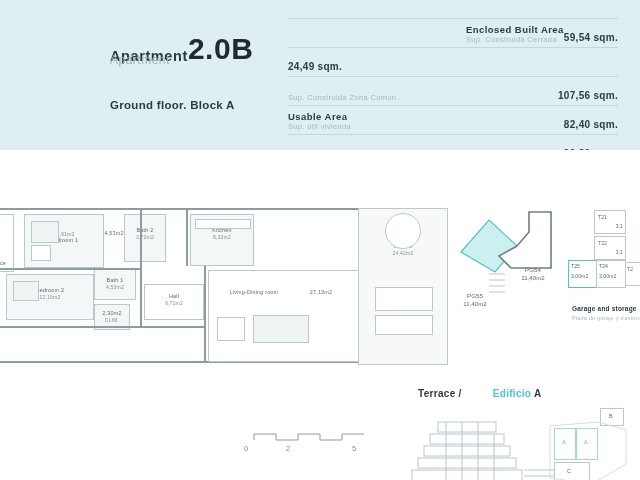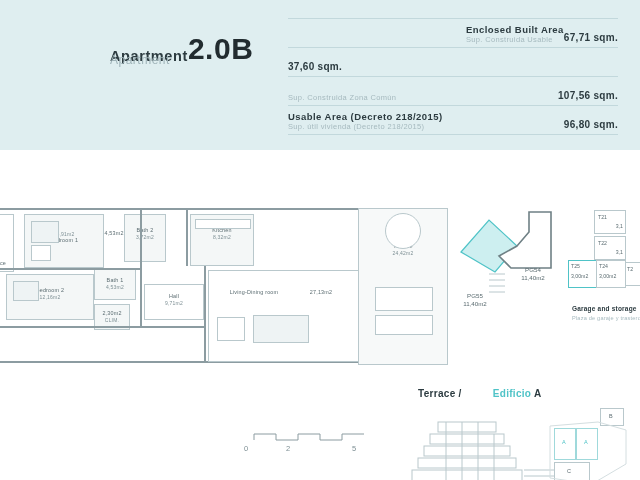--- a/index.html
+++ b/index.html
@@ -115,47 +115,54 @@
 <body>
 
 <div id="header">
 
   <div id="header-left">
     <div class="apt-title-row">
       <span class="apt-word">Apartment</span>
       <span class="apt-code">2.0B</span>
     </div>
     <div class="apt-sub">Apartment</div>
+    <div class="floor-line">Ground floor. Block A</div>
   </div>
 
   <div id="areas">
 
     <div class="area-row">
       <div class="area-names">
         <span class="area-en">Enclosed Built Area</span>
-        <span class="area-es">Sup. Construida Usable</span>
-      </div>
-      <div class="area-val">67,71 sqm.</div>
-    </div>
-
-    <div class="area-row">
-      <div class="area-val">37,60 sqm.</div>
+        <span class="area-es">Sup. Construida Cerrada</span>
+      </div>
+      <div class="area-val">59,54 sqm.</div>
+    </div>
+
+    <div class="area-row">
+      <div class="area-val">24,49 sqm.</div>
     </div>
 
     <div class="area-row">
       <div class="area-names">
         <span class="area-es">Sup. Construida Zona Común</span>
       </div>
       <div class="area-val">107,56 sqm.</div>
     </div>
 
-
     <div class="area-row">
       <div class="area-names">
-        <span class="area-en">Usable Area (Decreto 218/2015)</span>
+        <span class="area-en">Usable Area</span>
+        <span class="area-es">Sup. útil vivienda</span>
+      </div>
+      <div class="area-val">82,40 sqm.</div>
+    </div>
+
+    <div class="area-row">
+      <div class="area-names">
         <span class="area-es">Sup. útil vivienda (Decreto 218/2015)</span>
       </div>
       <div class="area-val">96,80 sqm.</div>
     </div>
 
   </div>
 </div>
 
 <div id="plan">
 

